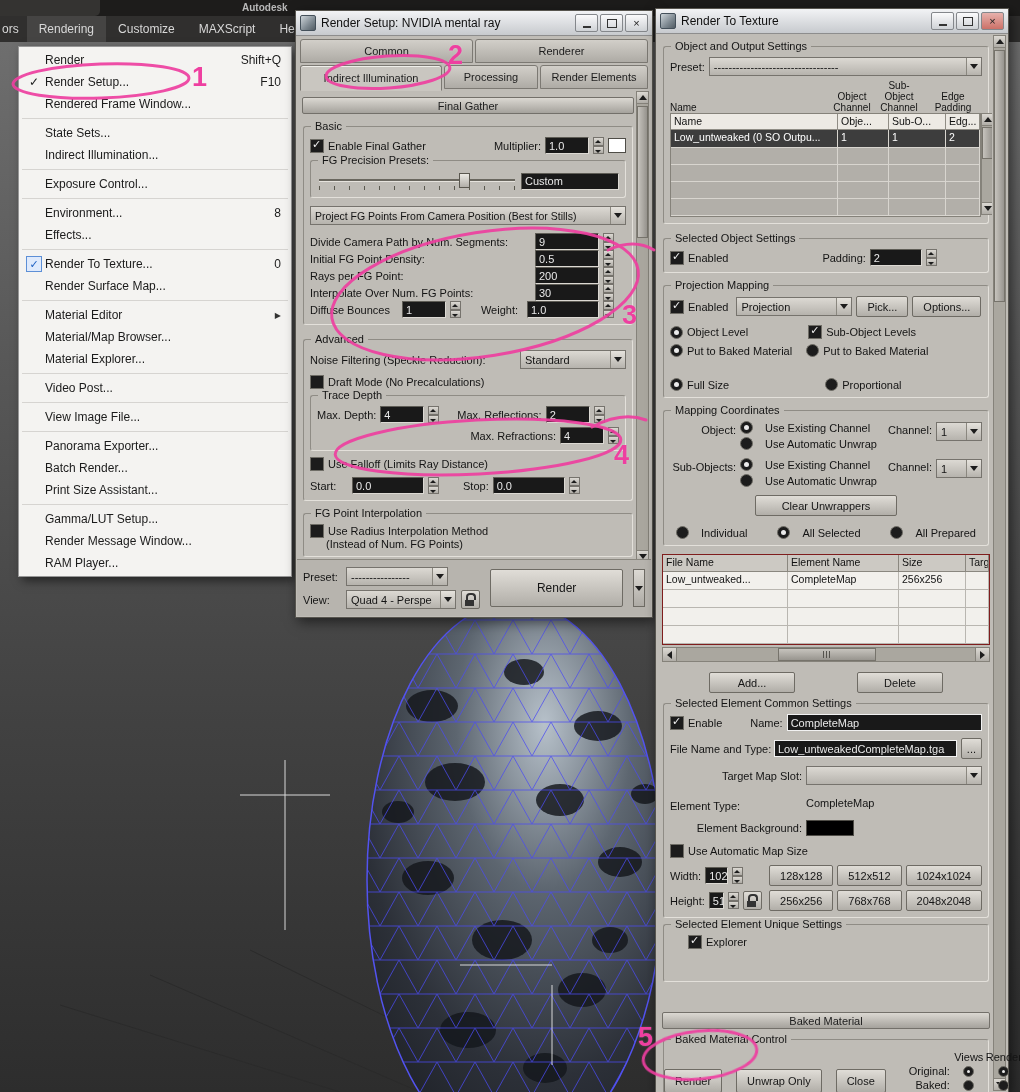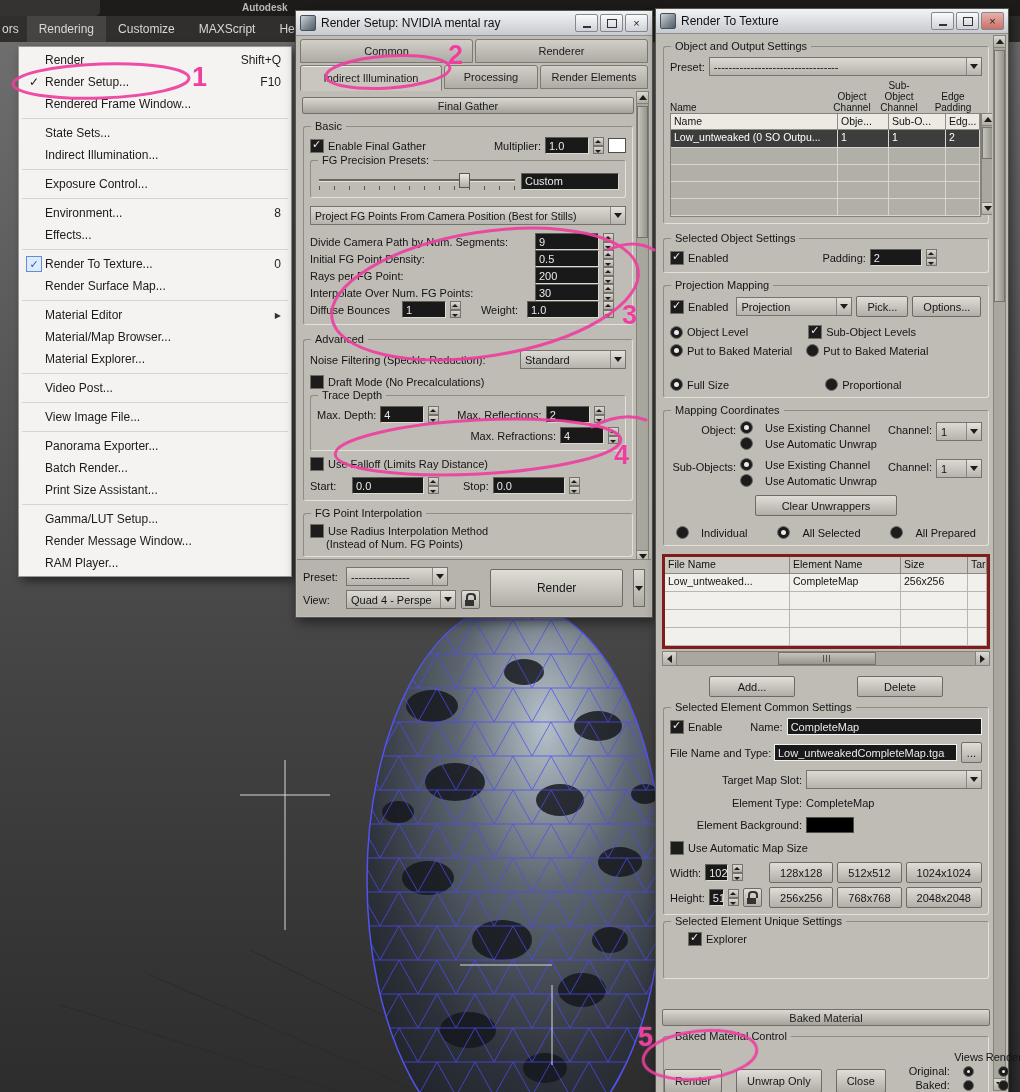--- a/index.html
+++ b/index.html
@@ -129,21 +129,21 @@
   .ottop{display:flex;font-size:10px;text-align:center;margin:4px 0 0;}
   .ottop .c{display:flex;flex-direction:column;justify-content:flex-end;line-height:11px;}
   .otwrap{display:flex;}
   .otab{flex:1;border:1px solid #85827a;background:#b2afa9;}
   .otr{display:flex;height:16px;border-bottom:1px solid #d8d5cf;}
   .otr .td{border-right:1px solid #d8d5cf;padding:1px 3px;white-space:nowrap;overflow:hidden;font-size:10.5px;}
   .otr.head{background:#edeae4;height:15px;border-bottom:1px solid #908d85;}
   .otr.head .td{border-right:1px solid #908d85;color:#111;}
   .otr.sel{background:#3d3d3d;color:#fff;height:17px;}
   .c1{width:160px;flex:none;} .c2{width:44px;flex:none;} .c3{width:50px;flex:none;} .c4{flex:1;}
-  .outtab{border:3px solid #7f1d1d;background:#f2f0ec;}
+  .outtab{border:1px solid #7f1d1d;background:#f2f0ec;}
   .utr{display:flex;height:17px;border-bottom:1px solid #b9b6b0;}
   .utr .td{border-right:1px solid #b9b6b0;padding:1px 3px;white-space:nowrap;overflow:hidden;font-size:10.5px;color:#111;}
   .utr.head{background:#ccc9c3;border-bottom:1px solid #8a877f;height:16px;}
   .utr.head .td{border-right:1px solid #8a877f;}
   .u1{width:118px;flex:none;} .u2{width:104px;flex:none;} .u3{width:60px;flex:none;} .u4{flex:1;}
   .btnrow{display:flex;justify-content:space-around;margin:10px 18px;}
   .radcol{display:flex;flex-direction:column;gap:3px;}
   .radline{display:flex;align-items:center;gap:12px;}
   .rtt-bottom{position:absolute;left:8px;right:14px;top:1028px;height:56px;z-index:3;display:flex;align-items:flex-end;gap:14px;}
   .vrblk{margin-left:auto;display:grid;grid-template-columns:52px 34px 36px;row-gap:2px;align-items:center;
@@ -825,21 +825,21 @@
         <div class="row" style="margin-top:7px;">
           <span class="lbl" style="width:132px;text-align:right;">Target Map Slot:</span>
           <span class="combo grow">
               <span class="cval"></span>
               <span class="cbtn">
                 <i class="tri-dn"></i>
               </span>
             </span>
         </div>
         <div class="row" style="margin-top:8px;">
-          <span class="lbl" style="width:132px;text-align:right;">Element Type:</span>
+          <span class="lbl" style="width:132px;text-align:left;margin-top:7px;">Element Type:</span>
           <span class="lbl">CompleteMap</span>
         </div>
         <div class="row" style="margin-top:8px;">
           <span class="lbl" style="width:132px;text-align:right;">Element Background:</span>
           <span class="swatch black"></span>
         </div>
         <div class="row" style="margin-top:8px;">
           <span class="chk"></span>
           <span class="lbl">Use Automatic Map Size</span>
         </div>

